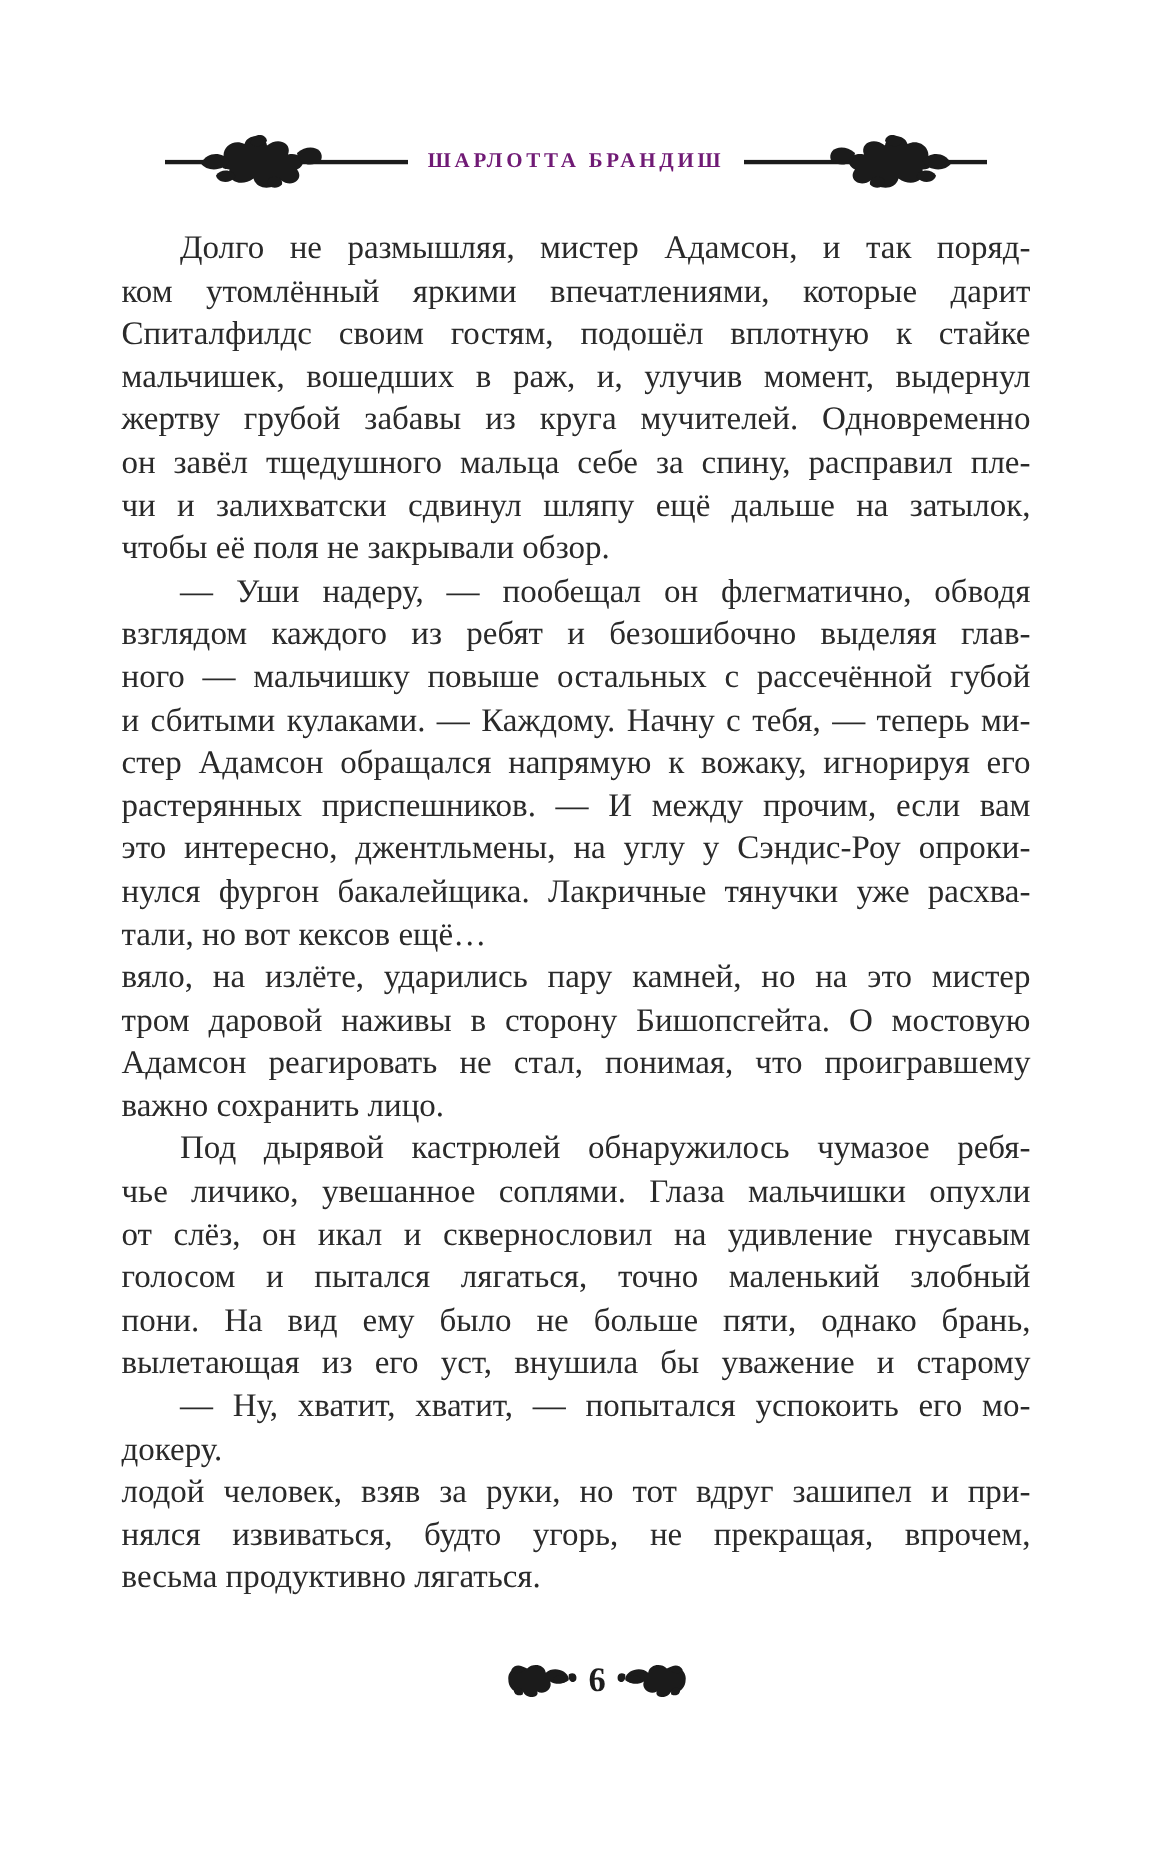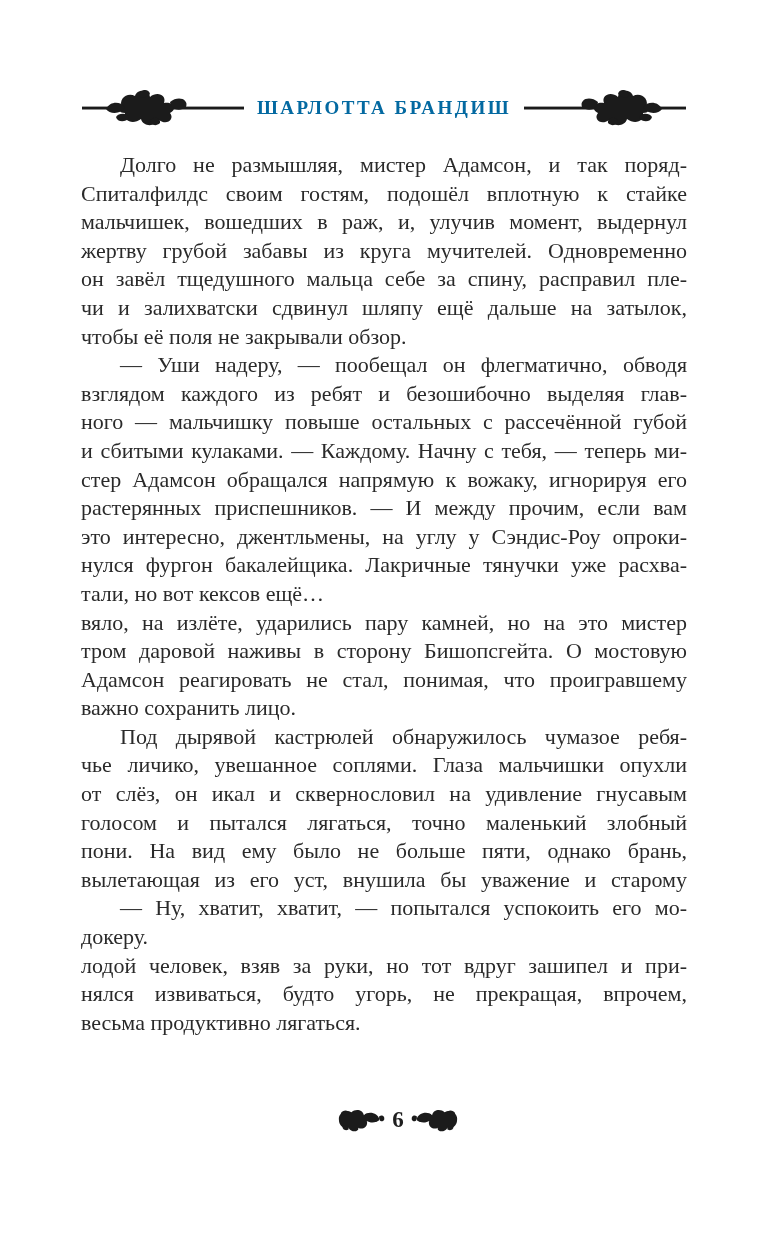--- a/index.html
+++ b/index.html
@@ -22,24 +22,24 @@
     top: 86px;
     left: 0;
     right: 0;
     height: 44px;
     display: flex;
     align-items: center;
     justify-content: center;
     gap: 13px;
   }
   .author {
-    font-size: 19px;
+    font-size: 14px;
     font-weight: 600;
     letter-spacing: 2.5px;
-    color: #0369a1;
+    color: #701a75;
     white-space: nowrap;
   }
   .head-orn {
     width: 162px;
     height: 40px;
     flex: 0 0 auto;
     fill: #1b1b1b;
   }
   .mirror { transform: scaleX(-1); }
 
@@ -117,20 +117,21 @@
       <path d="M24,21 C28,13 38,13 43,19 C40,26 28,27 24,21 Z"></path>
       <path d="M88,14 C96,7 107,11 104,19 C98,24 89,22 88,14 Z"></path>
       <path d="M57,7 C58,1 67,0 68,6 C65,10 59,11 57,7 Z"></path>
       <path d="M68,32 C72,28 79,30 78,35 C74,39 68,37 68,32 Z"></path>
       <path d="M47,30 C43,35 35,34 34,29 C37,24 46,25 47,30 Z"></path>
     </svg>
   </header>
 
   <main class="text-block">
       <div class="line pfirst">Долго не размышляя, мистер Адамсон, и так поряд-</div>
+      <div class="line">ком утомлённый яркими впечатлениями, которые дарит</div>
       <div class="line">Спиталфилдс своим гостям, подошёл вплотную к стайке</div>
       <div class="line">мальчишек, вошедших в раж, и, улучив момент, выдернул</div>
       <div class="line">жертву грубой забавы из круга мучителей. Одновременно</div>
       <div class="line">он завёл тщедушного мальца себе за спину, расправил пле-</div>
       <div class="line">чи и залихватски сдвинул шляпу ещё дальше на затылок,</div>
       <div class="line plast">чтобы её поля не закрывали обзор.</div>
       <div class="line pfirst">— Уши надеру, — пообещал он флегматично, обводя</div>
       <div class="line">взглядом каждого из ребят и безошибочно выделяя глав-</div>
       <div class="line">ного — мальчишку повыше остальных с рассечённой губой</div>
       <div class="line">и сбитыми кулаками. — Каждому. Начну с тебя, — теперь ми-</div>

